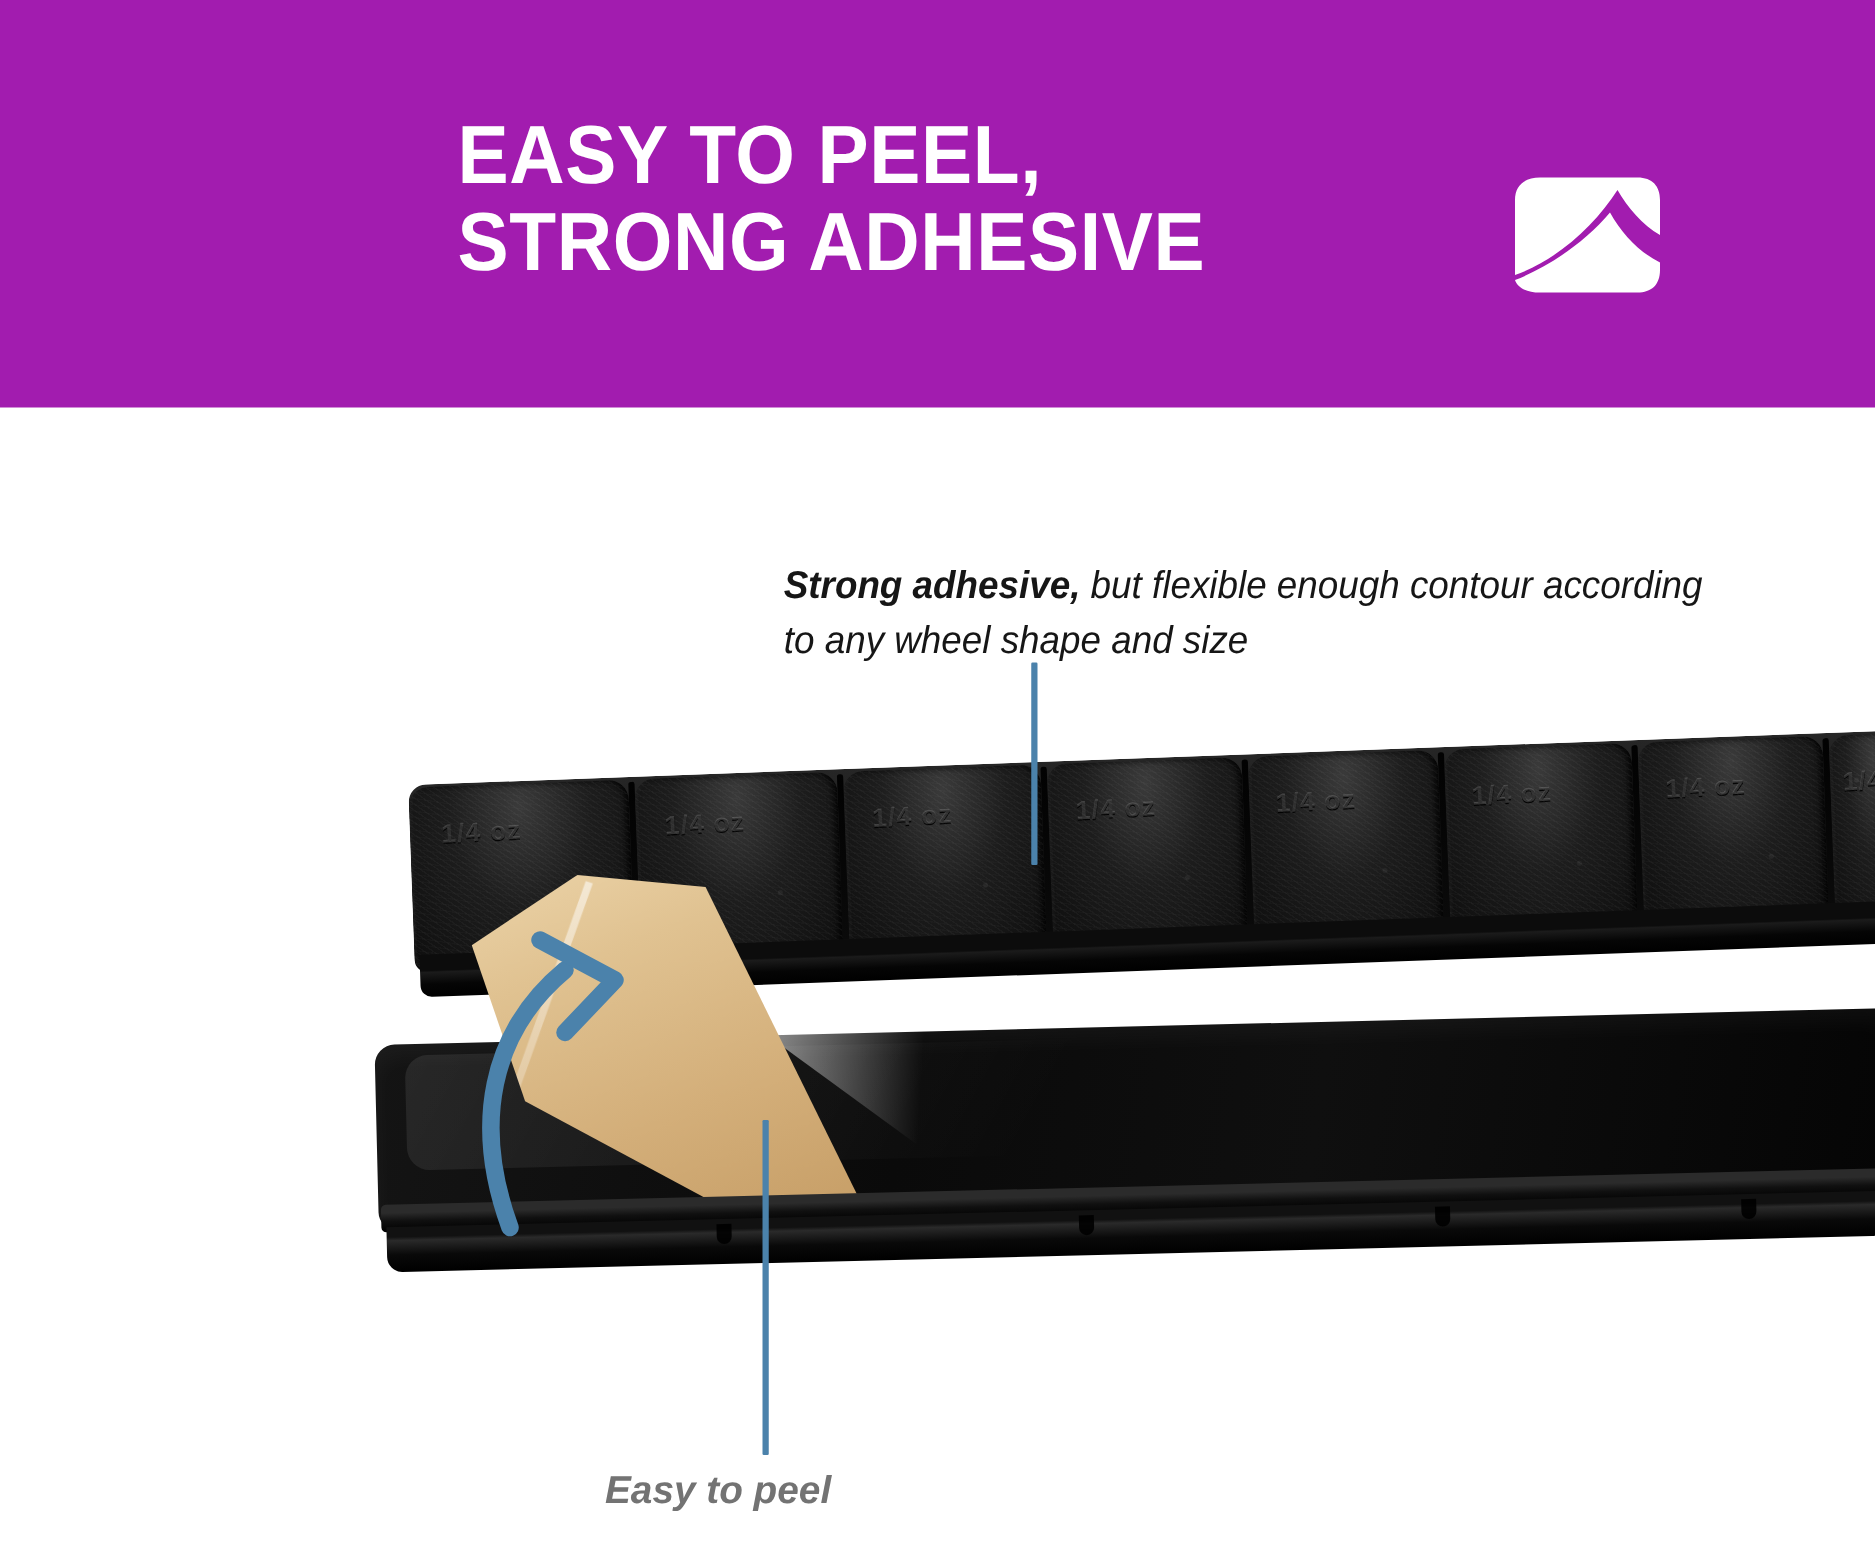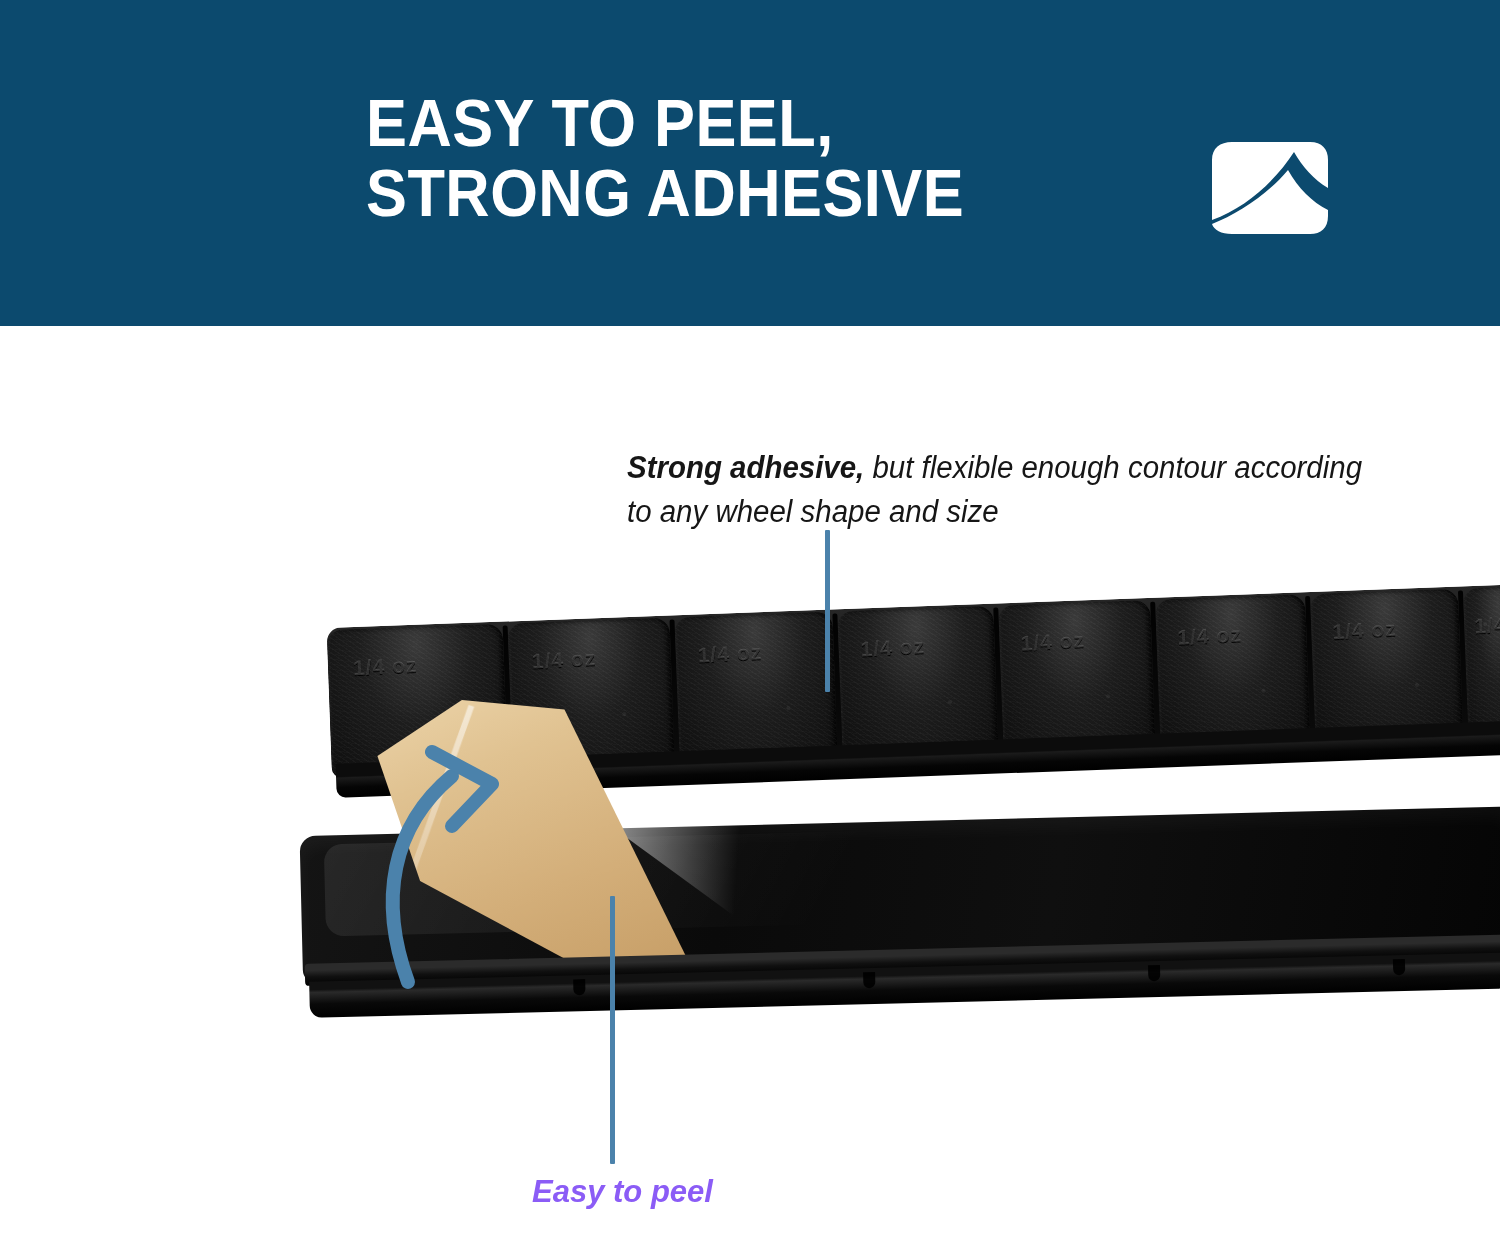--- a/index.html
+++ b/index.html
@@ -6,21 +6,21 @@
   body{
     width:1500px;height:1253px;
     font-family:"Liberation Sans","DejaVu Sans",sans-serif;
     overflow:hidden;position:relative;
   }
   #page{position:relative;width:1500px;height:1253px;background:#fff;overflow:hidden;}
 
   
   .header-band{
     position:absolute;left:0;top:0;width:1500px;height:406px;
-    background:#0c4a6e;
+    background:#a21caf;
   }
   .header-title{
     position:absolute;left:366px;top:88px;width:820px;
     color:#ffffff;
     font-family:"Liberation Sans","DejaVu Sans",sans-serif;
     font-weight:bold;
     font-size:66px;
     line-height:70px;
     letter-spacing:0.5px;
     transform:scaleX(0.93);
@@ -163,23 +163,22 @@
   .callout-top{
     position:absolute;left:627px;top:446px;width:790px;
     color:#161616;font-size:31px;line-height:44px;
     font-style:italic;
     font-family:"Liberation Sans","DejaVu Sans",sans-serif;
     transform:scaleX(0.95);transform-origin:left top;
   }
   .callout-top b{font-weight:bold;}
   .callout-bottom{
     position:absolute;left:484px;top:1173px;width:560px;
-    color:#8b5cf6;font-style:italic;
-    font-family:"Liberation Sans","DejaVu Sans",sans-serif;
-    margin-left:48px;
+    color:#737373;font-style:italic;
+    font-family:"Liberation Sans","DejaVu Sans",sans-serif;
   }
   .callout-bottom .c-title{font-size:31px;font-weight:bold;line-height:38px;}
   .callout-bottom .c-sub{font-size:30px;font-weight:normal;line-height:40px;margin-top:2px;}
 </style>
 </head>
 <body>
 
 <div id="page">
 
   <div class="header-band">

